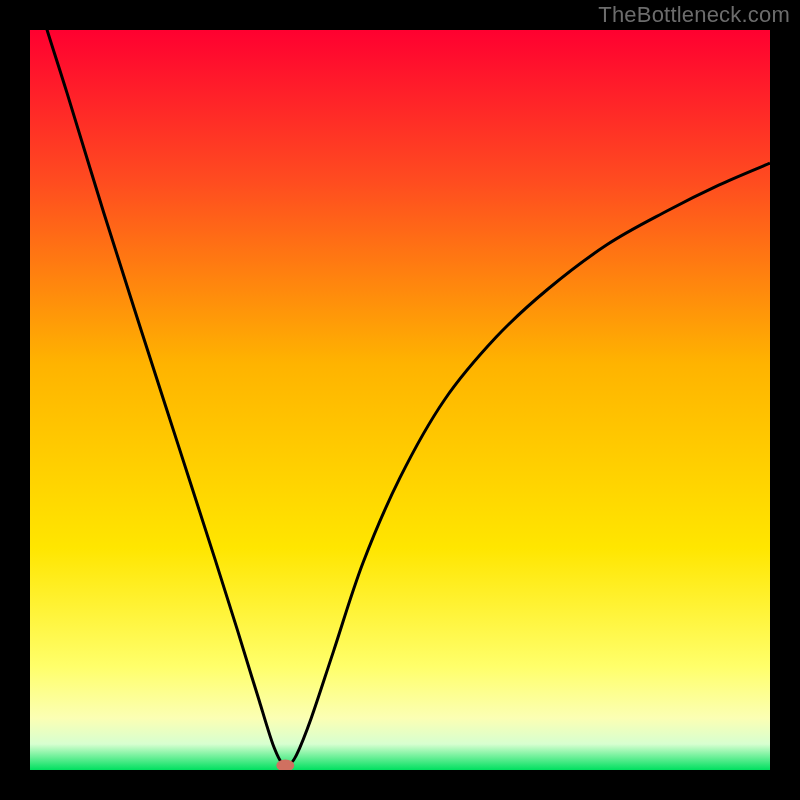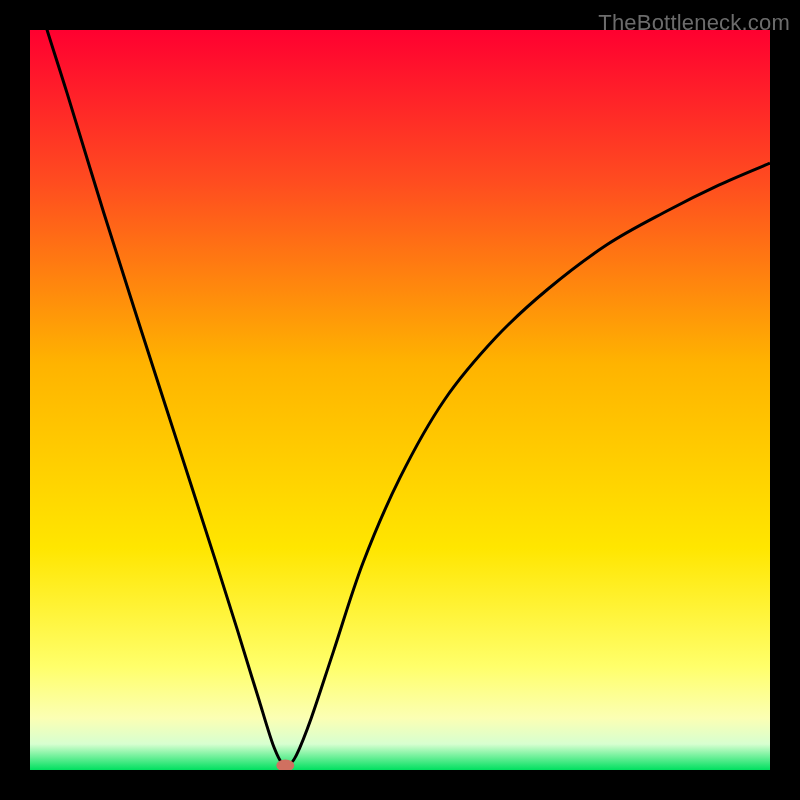--- a/index.html
+++ b/index.html
@@ -20,21 +20,20 @@
   }
   .watermark {
     position: absolute;
     top: 2px;
     right: 10px;
     color: #6c6c6c;
     font-size: 22px;
     font-weight: 500;
     letter-spacing: 0.2px;
     user-select: none;
-    margin-top: 8px;
   }
   svg {
     display: block;
   }
 </style>
 </head>
 <body>
 
 <div class="canvas-wrap">
   <svg id="chart-svg" width="800" height="800" viewBox="0 0 800 800">

